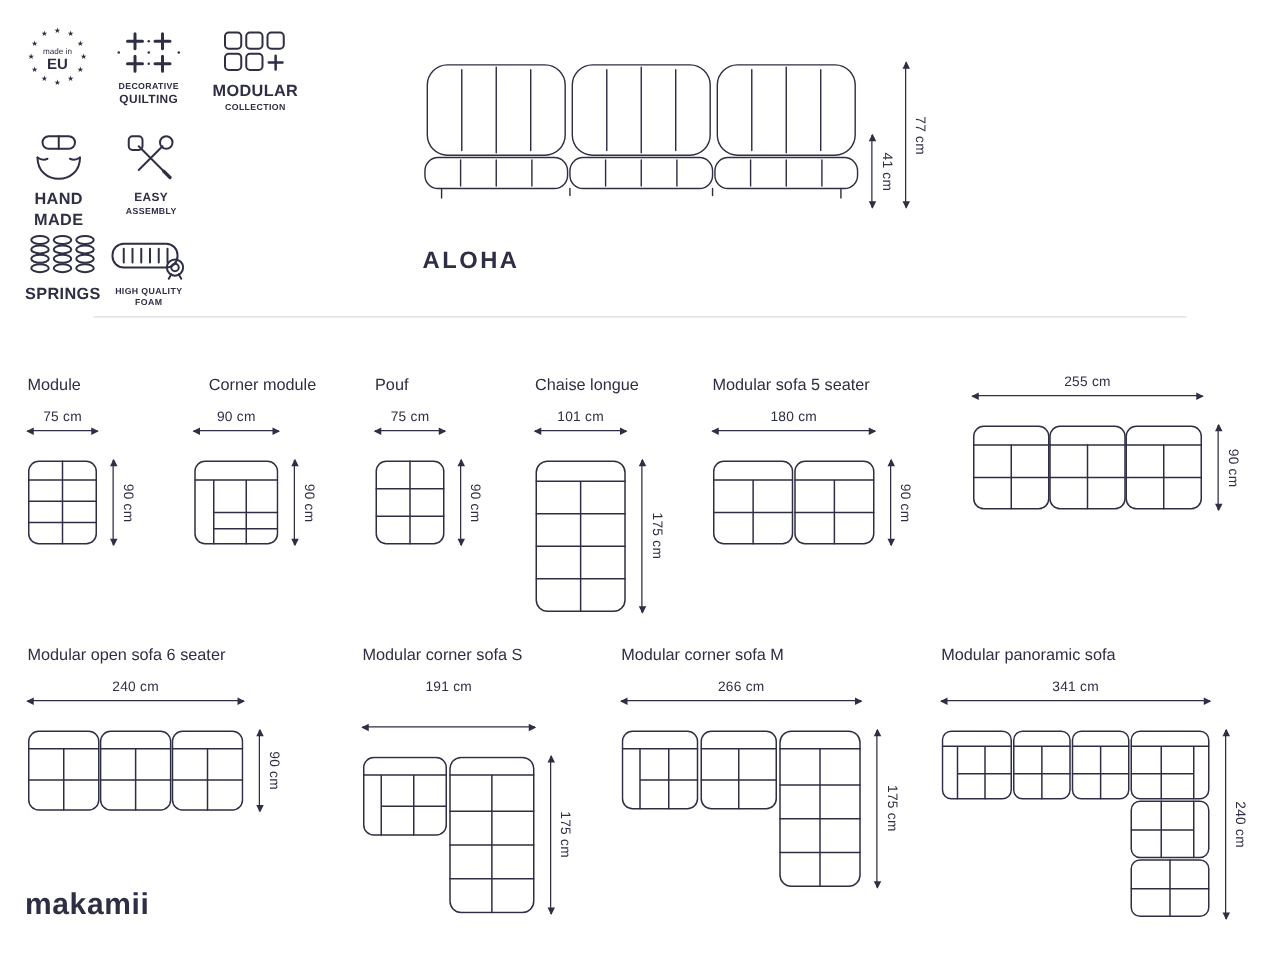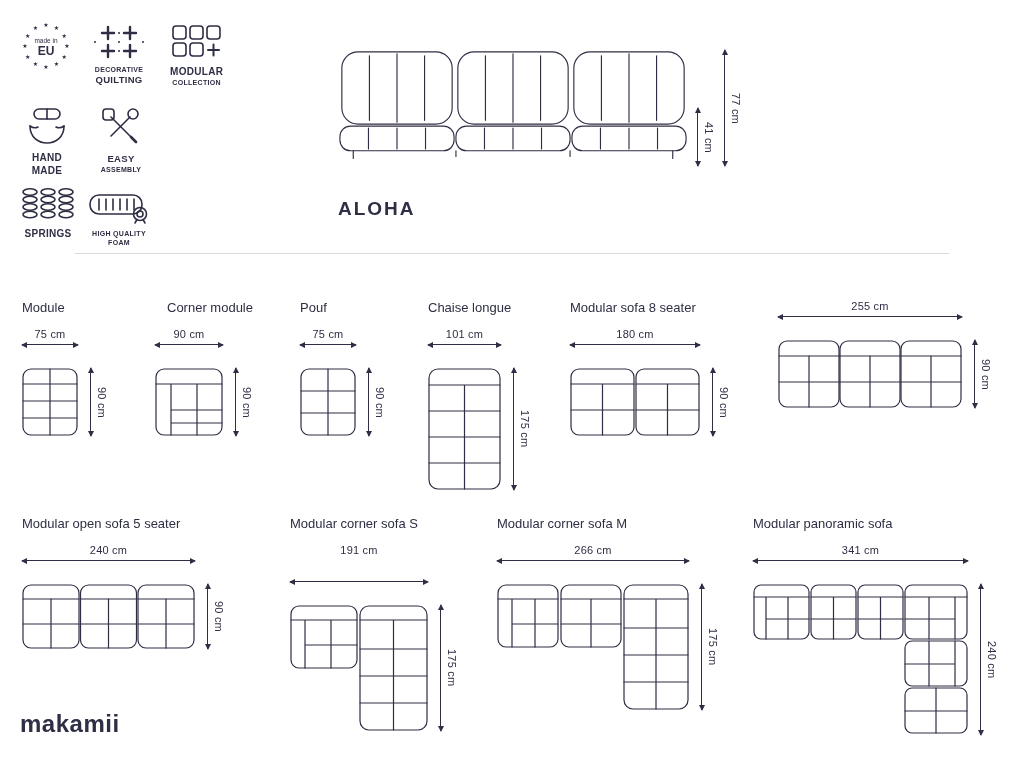--- a/index.html
+++ b/index.html
@@ -33,21 +33,21 @@
   
   .hero { position:absolute; display:flex; gap:9px; align-items:flex-end; }
   .product-title { position:absolute; text-align:left; font-size:19px; font-weight:700; letter-spacing:2px; color:var(--ink,#2e2e44); }
   .divider { position:absolute; height:1px; background:var(--divider,#d9d9df); }
 
   
   .badge { position:absolute; display:flex; flex-direction:column; align-items:center; gap:5px; }
   .b-label { font-size:7px; font-weight:700; text-align:center; line-height:1.3; letter-spacing:.3px; color:var(--ink,#2e2e44); }
   .b-label span { display:block; }
   .b-label .big { font-size:9.5px; }
-  .b-label .mid { font-size:10px; }
+  .b-label .mid { font-size:13px; }
   .eu-small { font-size:6.5px; text-anchor:middle; }
   .eu-big   { font-size:12px; font-weight:700; text-anchor:middle; }
   .st { font-size:6px; text-anchor:middle; }
 
   .logo { position:absolute; font-size:24px; font-weight:700; letter-spacing:.5px; color:var(--ink,#2e2e44); }
 </style>
 </head>
 <body>
 
 <div class="page">
@@ -261,21 +261,21 @@
         <path d="M1 17 H72 M36.5 17 V121 M1 43 H72 M1 69 H72 M1 95 H72"></path>
       </svg>
       <div class="dim-v">
         <div class="arrow-v"></div>
         <span class="lbl-v">175 cm</span>
       </div>
     </div>
   </div>
 
   <div class="module" style="left:570px; top:300px;">
-    <div class="m-title">Modular sofa 8 seater</div>
+    <div class="m-title">Modular sofa 5 seater</div>
     <div class="dim-w" style="width:130px;">
       <span class="lbl">180 cm</span>
       <div class="arrow-h"></div>
     </div>
     <div class="m-body">
       <svg class="draw" width="130" height="68" viewBox="0 0 130 68">
         <rect x="1" y="1" width="63" height="66" rx="8"></rect>
         <rect x="66" y="1" width="63" height="66" rx="8"></rect>
         <path d="M1 16 H64 M66 16 H129 M32.5 16 V67 M97.5 16 V67 M1 42 H64 M66 42 H129"></path>
       </svg>
@@ -301,21 +301,21 @@
         <path d="M1 42 H61 M62 42 H122 M123 42 H183"></path>
       </svg>
       <div class="dim-v">
         <div class="arrow-v"></div>
         <span class="lbl-v">90 cm</span>
       </div>
     </div>
   </div>
 
   <div class="module" style="left:22px; top:516px;">
-    <div class="m-title">Modular open sofa 5 seater</div>
+    <div class="m-title">Modular open sofa 6 seater</div>
     <div class="dim-w" style="width:173px;">
       <span class="lbl">240 cm</span>
       <div class="arrow-h"></div>
     </div>
     <div class="m-body">
       <svg class="draw" width="173" height="65" viewBox="0 0 173 65">
         <rect x="1" y="1" width="56" height="63" rx="8"></rect>
         <rect x="58.5" y="1" width="56" height="63" rx="8"></rect>
         <rect x="116" y="1" width="56" height="63" rx="8"></rect>
         <path d="M1 15 H57 M58.5 15 H114.5 M116 15 H172"></path>

